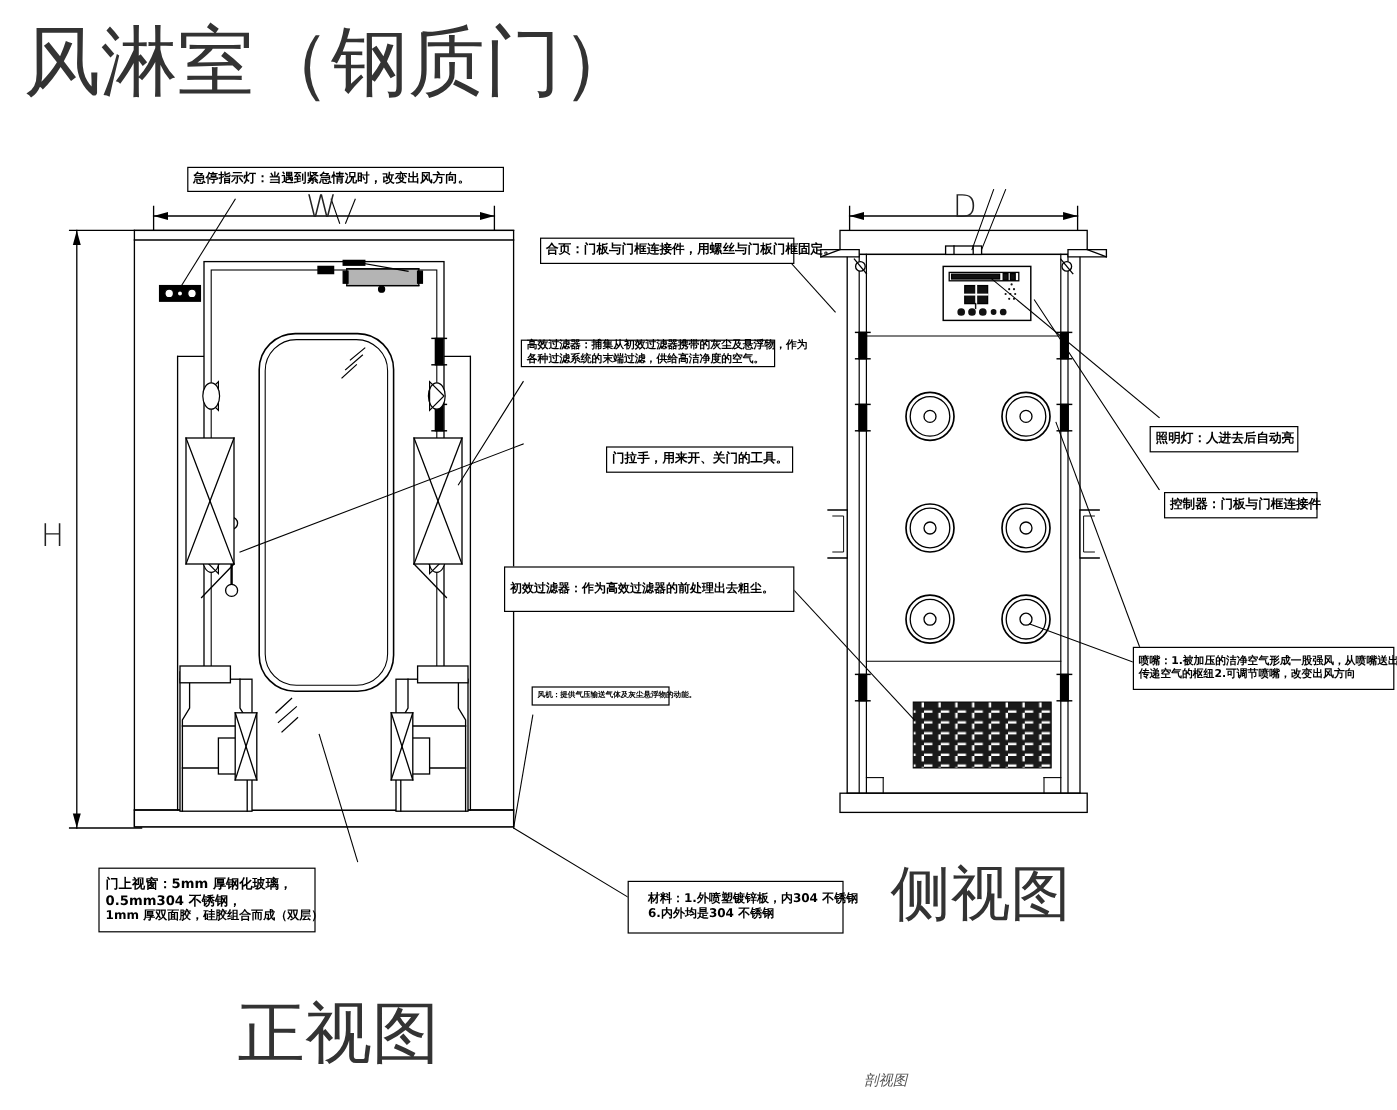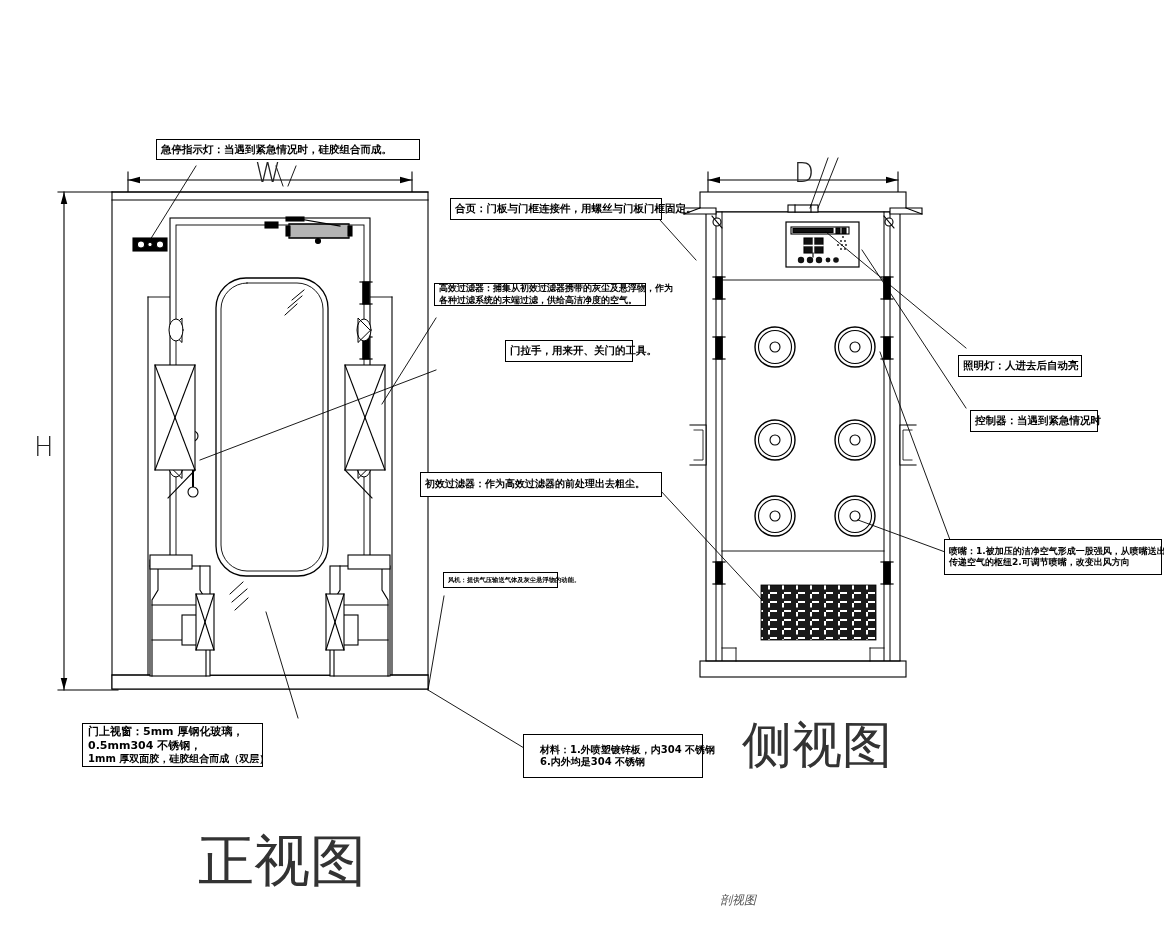--- a/index.html
+++ b/index.html
@@ -307,74 +307,75 @@
       <path d="M966,348 L826,232"></path>
 
       <path d="M966,408 L862,250"></path>
 
       <path d="M956,556 L858,520"></path>
       <path d="M956,556 L880,352"></path>
     </g>
   </g>
 </svg>
 
+<div class="cadtitle" style="left:20px;top:8px;font-size:64px;">风淋室（钢质门）</div>
 
 <div class="cadtitle" style="left:742px;top:712px;font-size:50px;">侧视图</div>
 
 <div class="cadtitle" style="left:198px;top:824px;font-size:56px;">正视图</div>
 
 <div class="cadtitle" style="left:720px;top:892px;font-size:12px;color:#555;font-style:italic;">剖视图</div>
 
 <div class="dimlabel" style="left:255px;top:158px;font-size:26px;">W</div>
 <div class="dimlabel" style="left:34px;top:432px;font-size:26px;">H</div>
 <div class="dimlabel" style="left:794px;top:158px;font-size:26px;">D</div>
 
 <div class="note" style="left:156px;top:139px;width:264px;height:21px;">
-  <span style="font-size:10.5px;">急停指示灯：当遇到紧急情况时，硅胶组合而成。</span>
+  <span style="font-size:10.5px;">急停指示灯：当遇到紧急情况时，改变出风方向。</span>
 </div>
 
 <div class="note" style="left:450px;top:198px;width:212px;height:22px;">
   <span style="font-size:10.5px;">合页：门板与门框连接件，用螺丝与门板门框固定。</span>
 </div>
 
 <div class="note" style="left:434px;top:283px;width:212px;height:23px;">
   <span style="font-size:9px;">高效过滤器：捕集从初效过滤器携带的灰尘及悬浮物，作为</span>
   <span style="font-size:9px;">各种过滤系统的末端过滤，供给高洁净度的空气。</span>
 </div>
 
-<div class="note" style="left:505px;top:340px;width:128px;height:22px;">
+<div class="note" style="left:505px;top:372px;width:156px;height:22px;">
   <span style="font-size:10.5px;">门拉手，用来开、关门的工具。</span>
 </div>
 
-<div class="note" style="left:420px;top:472px;width:242px;height:25px;">
+<div class="note" style="left:420px;top:472px;width:242px;height:38px;">
   <span style="font-size:10px;">初效过滤器：作为高效过滤器的前处理出去粗尘。</span>
 </div>
 
 <div class="note" style="left:443px;top:572px;width:115px;height:16px;">
   <span style="font-size:6.3px;">风机：提供气压输送气体及灰尘悬浮物的动能。</span>
 </div>
 
-<div class="note" style="left:82px;top:723px;width:181px;height:44px;padding:3px 5px;">
+<div class="note" style="left:82px;top:723px;width:181px;height:54px;padding:3px 5px;">
   <span style="font-size:11px;">门上视窗：5mm 厚钢化玻璃，</span>
   <span style="font-size:11px;">0.5mm304 不锈钢，</span>
   <span style="font-size:10px;">1mm 厚双面胶，硅胶组合而成（双层）</span>
 </div>
 
 <div class="note" style="left:523px;top:734px;width:180px;height:44px;padding:3px 16px;">
   <span style="font-size:10px;">材料：1.外喷塑镀锌板，内304 不锈钢</span>
   <span style="font-size:10px;">6.内外均是304 不锈钢</span>
 </div>
 
 
 <div class="note" style="left:958px;top:355px;width:124px;height:22px;">
   <span style="font-size:10.5px;">照明灯：人进去后自动亮</span>
 </div>
 
 <div class="note" style="left:970px;top:410px;width:128px;height:22px;">
-  <span style="font-size:10.5px;">控制器：当遇到紧急情况时</span>
+  <span style="font-size:10.5px;">控制器：门板与门框连接件</span>
 </div>
 
 <div class="note" style="left:944px;top:539px;width:218px;height:36px;">
   <span style="font-size:9px;">喷嘴：1.被加压的洁净空气形成一股强风，从喷嘴送出，</span>
   <span style="font-size:9px;">传递空气的枢纽2.可调节喷嘴，改变出风方向</span>
 </div>
 
 </div>
 
 </body></html>

